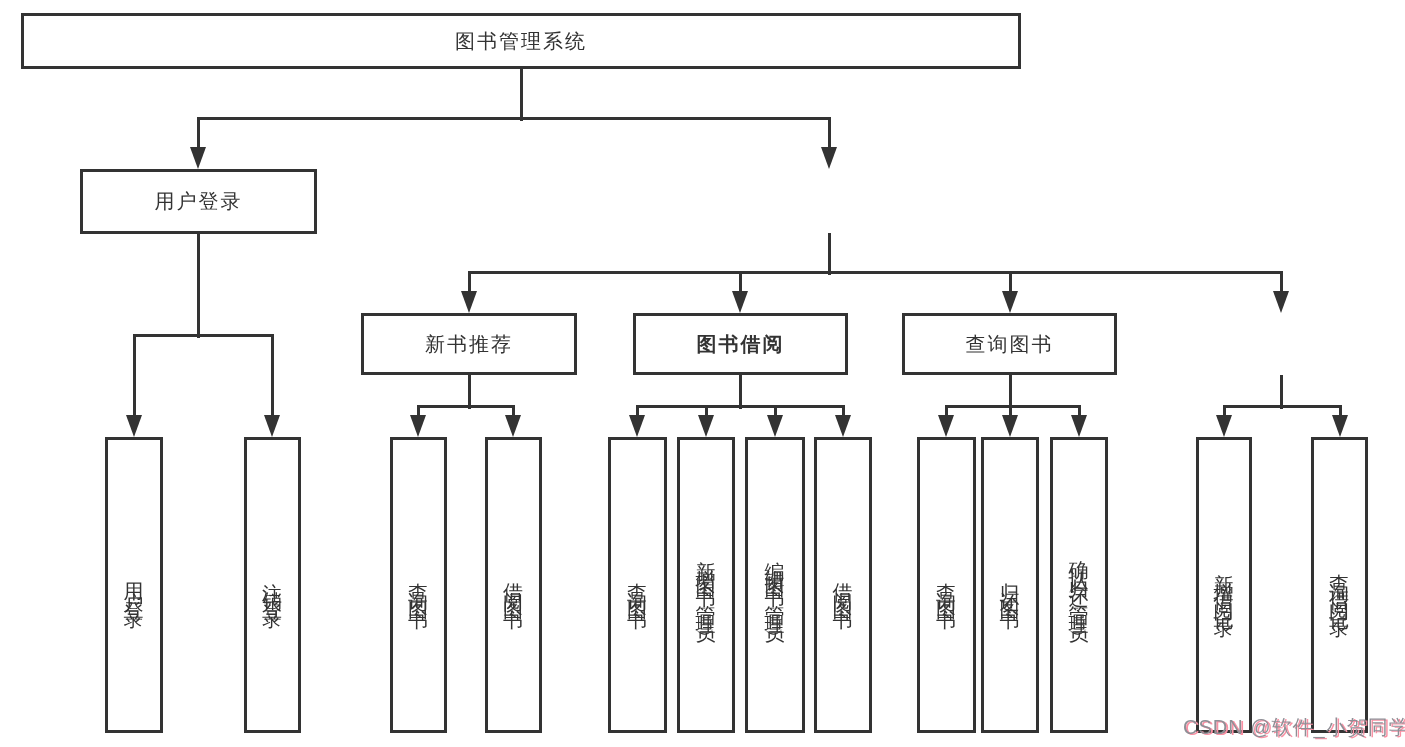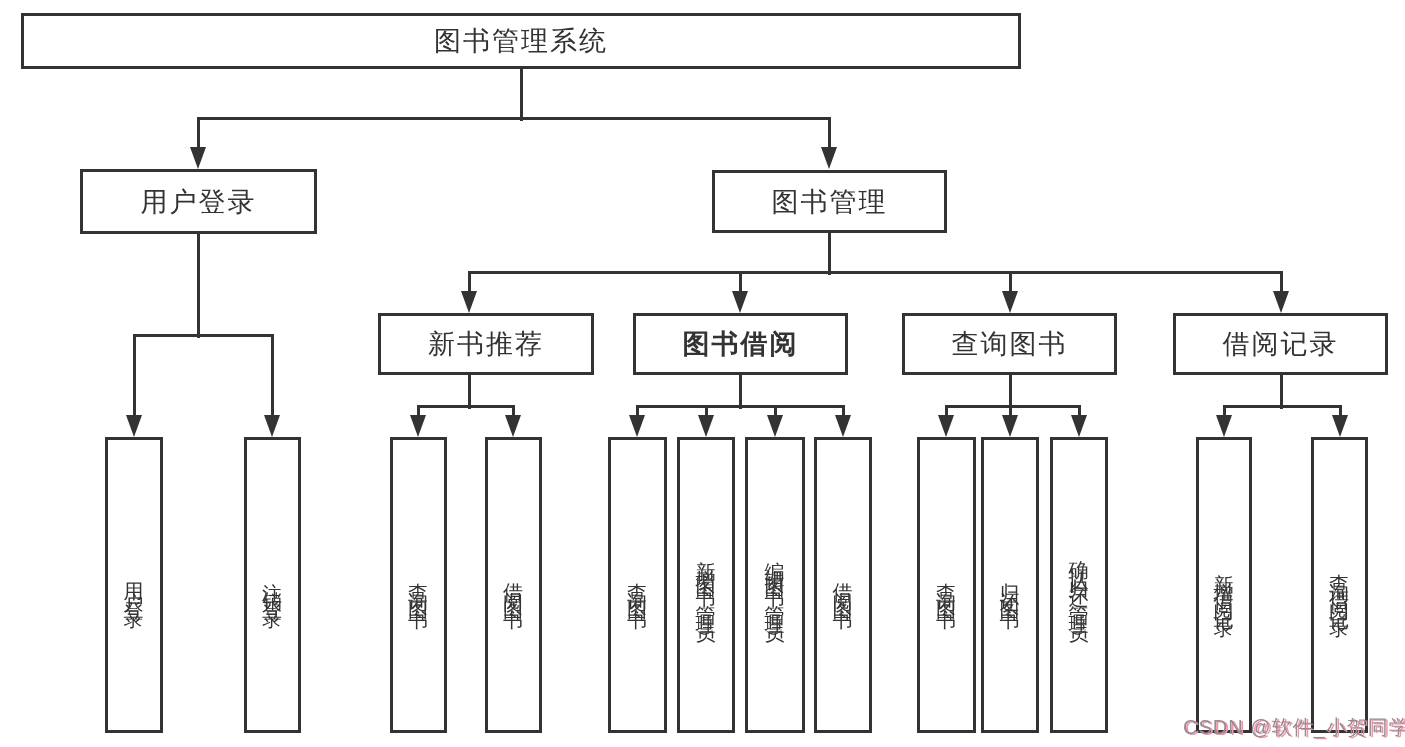--- a/index.html
+++ b/index.html
@@ -15,21 +15,21 @@
     position: absolute;
     box-sizing: border-box;
     background: var(--box-fill, #ffffff);
     border: 3px solid var(--box-border, #333333);
     display: flex;
     align-items: center;
     justify-content: center;
   }
   .node .label {
     color: var(--text, #333333);
-    font-size: 27px;
+    font-size: 20px;
     letter-spacing: 2px;
     white-space: nowrap;
   }
   .node.vertical .label {
     writing-mode: vertical-rl;
     text-orientation: mixed;
     font-size: 20px;
     letter-spacing: 9px;
     line-height: 1;
   }
@@ -104,34 +104,28 @@
     <div class="vline" style="left: 1222.5px; top: 406px; height: 13px;"></div>
     <div class="arrow" style="left: 1216px; top: 415px;"></div>
     <div class="vline" style="left: 1338.5px; top: 406px; height: 13px;"></div>
     <div class="arrow" style="left: 1332px; top: 415px;"></div>
     <div class="node" style="left: 21px; top: 13px; width: 1000px; height: 56px;">
       <div class="label">图书管理系统</div>
     </div>
     <div class="node" style="left: 80px; top: 169px; width: 237px; height: 65px;">
       <div class="label">用户登录</div>
     </div>
-    <div class="node" style="left: 712px; top: 170px; width: 235px; height: 63px;">
-      <div class="label">图书管理</div>
-    </div>
-    <div class="node" style="left: 378px; top: 313px; width: 216px; height: 62px;">
+    <div class="node" style="left: 361px; top: 313px; width: 216px; height: 62px;">
       <div class="label">新书推荐</div>
     </div>
     <div class="node" style="left: 633px; top: 313px; width: 215px; height: 62px; font-weight: bold;">
       <div class="label">图书借阅</div>
     </div>
     <div class="node" style="left: 902px; top: 313px; width: 215px; height: 62px;">
       <div class="label">查询图书</div>
-    </div>
-    <div class="node" style="left: 1173px; top: 313px; width: 215px; height: 62px;">
-      <div class="label">借阅记录</div>
     </div>
     <div class="node vertical" style="left: 105px; top: 437px; width: 58px; height: 296px;">
       <div class="label">用户登录</div>
     </div>
     <div class="node vertical" style="left: 244px; top: 437px; width: 57px; height: 296px;">
       <div class="label">注销登录</div>
     </div>
     <div class="node vertical" style="left: 390px; top: 437px; width: 57px; height: 296px;">
       <div class="label">查询图书</div>
     </div>

